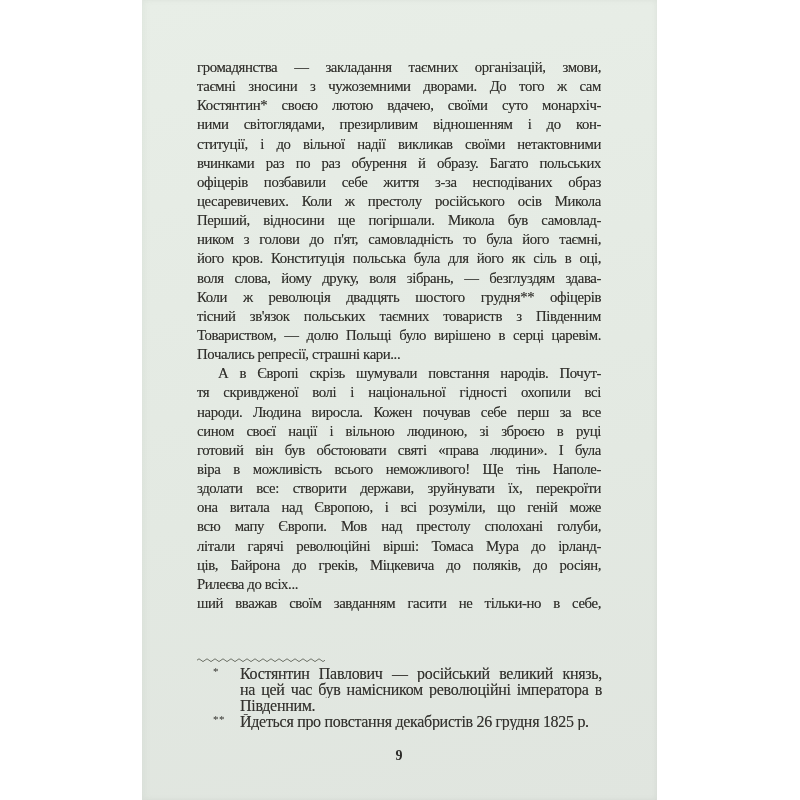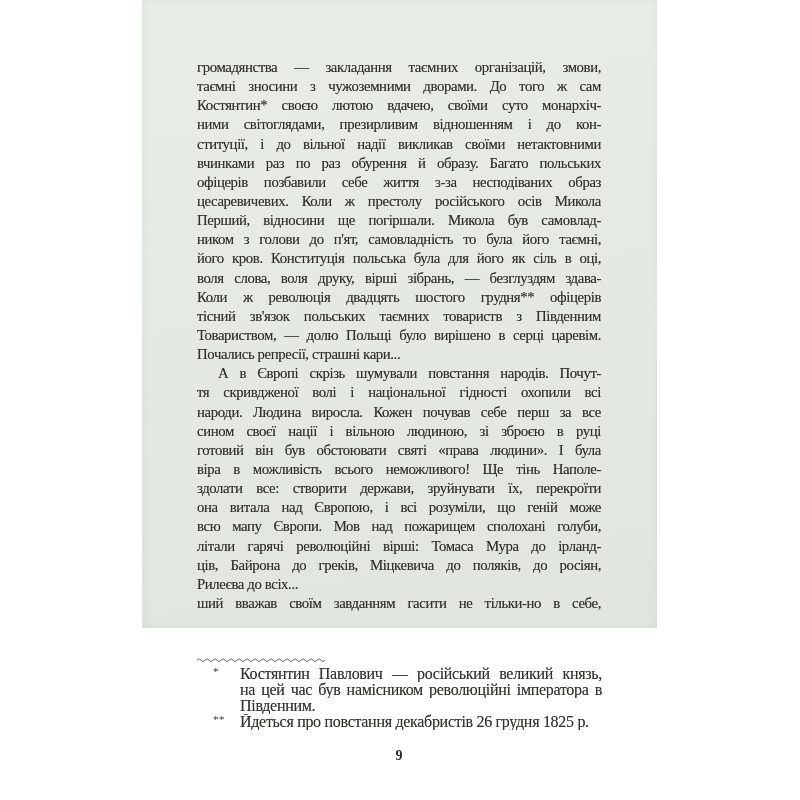--- a/index.html
+++ b/index.html
@@ -15,21 +15,21 @@
     position: relative;
     width: 800px;
     height: 800px;
     background: #ffffff;
   }
   .book-page {
     position: absolute;
     left: 142px;
     top: 0;
     width: 515px;
-    height: 628px;
+    height: 800px;
     background: linear-gradient(170deg, #e8eee7 0%, #e5ebe4 35%, #e3e9e2 60%, #e0e5df 100%);
     box-shadow: inset 3px 0 6px rgba(90, 110, 90, 0.05), inset -2px 0 4px rgba(90, 110, 90, 0.04);
   }
   .text-block {
     position: absolute;
     left: 55px;
     top: 58px;
     width: 404px;
   }
   .paragraph { margin: 0; }
@@ -104,36 +104,36 @@
           <div class="line">таємні зносини з чужоземними дворами. До того ж сам</div>
           <div class="line">Костянтин* своєю лютою вдачею, своїми суто монархіч-</div>
           <div class="line">ними світоглядами, презирливим відношенням і до кон-</div>
           <div class="line">ституції, і до вільної надії викликав своїми нетактовними</div>
           <div class="line">вчинками раз по раз обурення й образу. Багато польських</div>
           <div class="line">офіцерів позбавили себе життя з-за несподіваних образ</div>
           <div class="line">цесаревичевих. Коли ж престолу російського осів Микола</div>
           <div class="line">Перший, відносини ще погіршали. Микола був самовлад-</div>
           <div class="line">ником з голови до п'ят, самовладність то була його таємні,</div>
           <div class="line">його кров. Конституція польська була для його як сіль в оці,</div>
-          <div class="line">воля слова, воля друку, вірші зібрань, — безглуздям здава-</div>
+          <div class="line">воля слова, йому друку, воля зібрань, — безглуздям здава-</div>
           <div class="line">Коли ж революція двадцять шостого грудня** офіцерів</div>
           <div class="line">тісний зв'язок польських таємних товариств з Південним</div>
           <div class="line">Товариством, — долю Польщі було вирішено в серці царевім.</div>
           <div class="line pend">Почались репресії, страшні кари...</div>
         </div>
         <div class="paragraph">
           <div class="line indent">А в Європі скрізь шумували повстання народів. Почут-</div>
           <div class="line">тя скривдженої волі і національної гідності охопили всі</div>
           <div class="line">народи. Людина виросла. Кожен почував себе перш за все</div>
           <div class="line">сином своєї нації і вільною людиною, зі зброєю в руці</div>
           <div class="line">готовий він був обстоювати святі «права людини». І була</div>
           <div class="line">віра в можливість всього неможливого! Ще тінь Наполе-</div>
           <div class="line">здолати все: створити держави, зруйнувати їх, перекроїти</div>
           <div class="line">она витала над Європою, і всі розуміли, що геній може</div>
-          <div class="line">всю мапу Європи. Мов над пожарищем сполохані голуби,</div>
+          <div class="line">всю мапу Європи. Мов над престолу сполохані голуби,</div>
           <div class="line">літали гарячі революційні вірші: Томаса Мура до ірланд-</div>
           <div class="line">ців, Байрона до греків, Міцкевича до поляків, до росіян,</div>
           <div class="line pend">Рилеєва до всіх...</div>
         </div>
         <div class="paragraph">
           <div class="line">ший вважав своїм завданням гасити не тільки-но в себе,</div>
         </div>
       </div>
 
     <svg class="divider-wave" viewBox="0 0 132 7" preserveAspectRatio="none">

